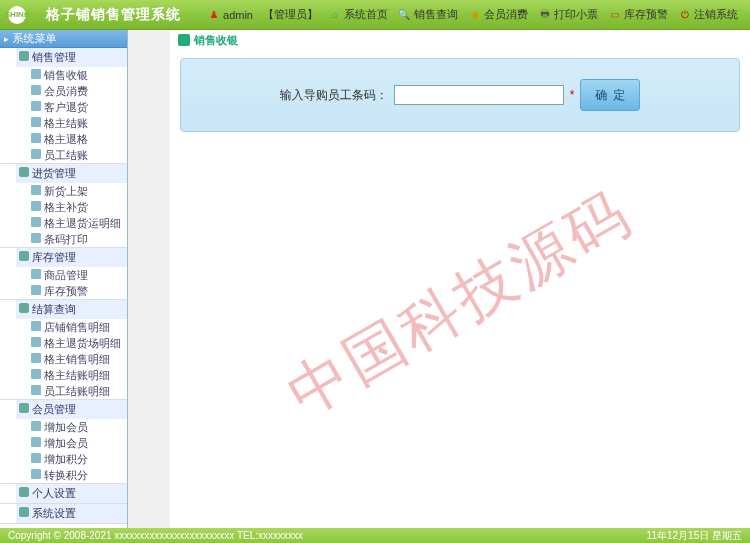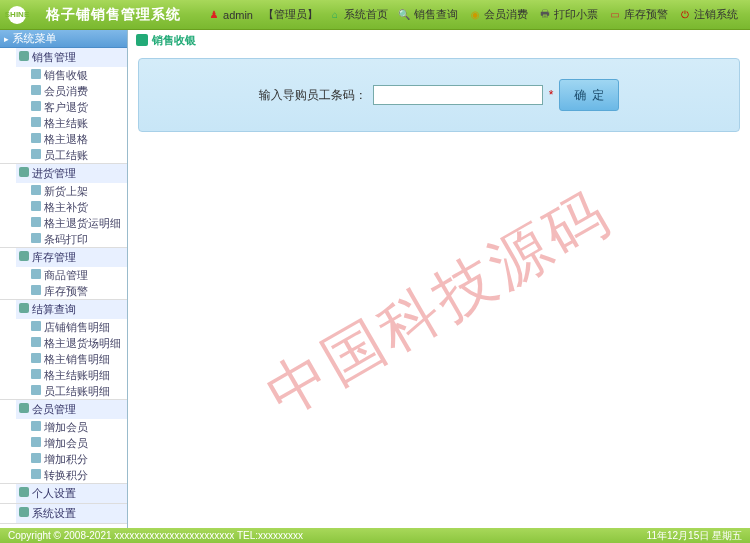--- a/index.html
+++ b/index.html
@@ -11,21 +11,21 @@
 .toolbar { margin-left: auto; display: flex; align-items: center; gap: 2px; }
 .tb-item { display: flex; align-items: center; gap: 2px; padding: 2px 4px; color: #333; font-size: 11px; cursor: pointer; white-space: nowrap; }
 .tb-icon { width: 14px; height: 14px; display: inline-flex; align-items: center; justify-content: center; font-size: 10px; }
 .ic-user { color: #d22; }
 .ic-home { color: #2a6; }
 .ic-query { color: #e80; }
 .ic-money { color: #c90; }
 .ic-print { color: #555; }
 .ic-card { color: #c33; }
 .ic-logout { color: #c00; }
-.main { display: flex; height: 498px; }
+.main { display: flex; height: 498px; gap: 42px; }
 .sidebar { width: 128px; background: #eef; border-right: 1px solid #9bc; display: flex; flex-direction: column; }
 .side-head { height: 18px; background: linear-gradient(to bottom,#7fb8e8,#5a9dd8); color: #fff; font-size: 11px; display: flex; align-items: center; padding-left: 4px; border-bottom: 1px solid #4a8cc8; }
 .side-head::before { content: "▸"; margin-right: 4px; font-size: 9px; }
 .menu-wrap { flex: 1; overflow-y: auto; background: #fff; }
 .menu-group { border-bottom: 1px solid #ddd; padding-left: 16px; }
 .mg-title { background: #e8f0ff; padding: 2px 4px 2px 16px; font-size: 11px; color: #336; cursor: pointer; position: relative; }
 .mg-title::before { content: ""; position: absolute; left: 3px; top: 3px; width: 10px; height: 10px; background: #6a9; border-radius: 2px; }
 .mg-items { }
 .m-item { padding: 1px 4px 1px 28px; font-size: 11px; color: #446; cursor: pointer; position: relative; line-height: 14px; white-space: nowrap; }
 .m-item::before { content: ""; position: absolute; left: 15px; top: 2px; width: 10px; height: 10px; background: #8bc; border-radius: 1px; }

